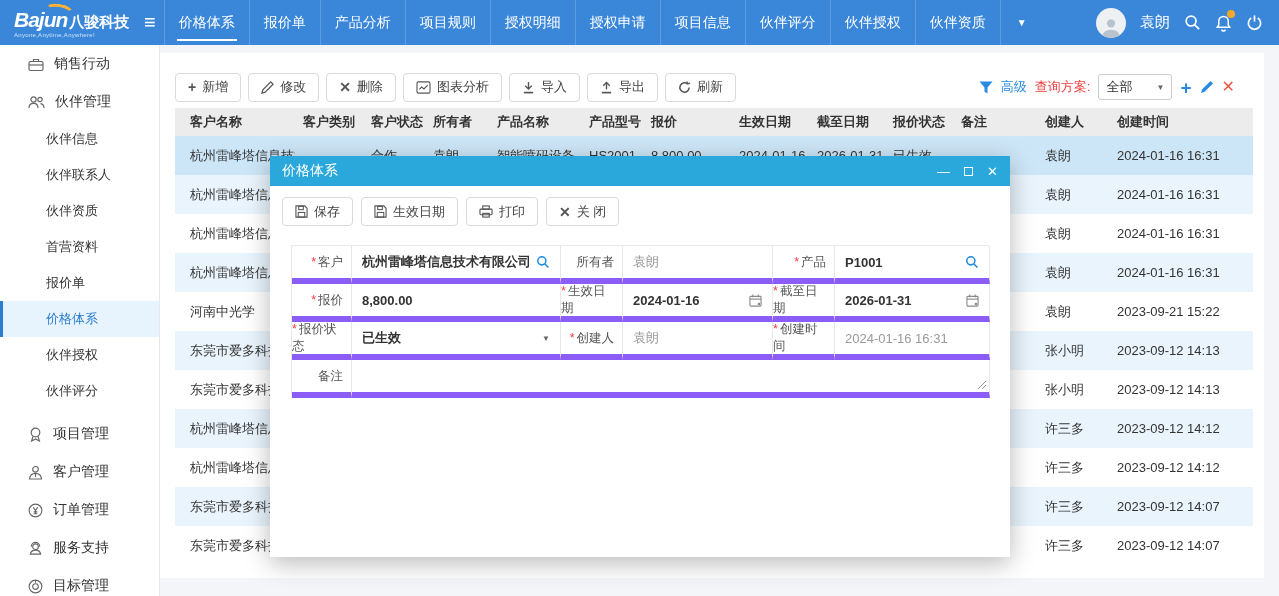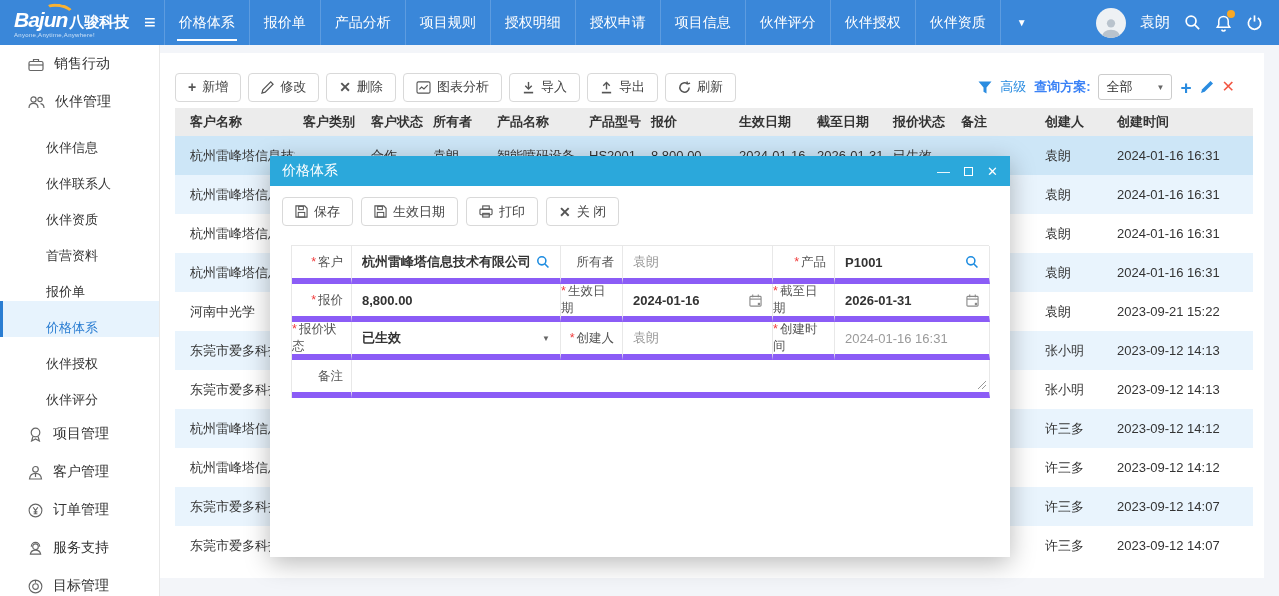--- a/index.html
+++ b/index.html
@@ -34,21 +34,21 @@
   .username { font-size:15px; cursor:pointer; }
   .nav-icon { cursor:pointer; position:relative; display:flex; align-items:center; }
   .bell-badge { position:absolute; right:-3px; top:-4px; width:8px; height:8px;
     border-radius:50%; background:#f9a825; }
 
   
   .sidebar { position:absolute; left:0; top:45px; width:160px; bottom:0;
     background:#fff; border-right:1px solid #e8e8e8; overflow:hidden; z-index:5; }
   .side-item { display:flex; align-items:center; cursor:pointer; color:#333; }
   .side-item.group { height:38px; padding-left:28px; font-size:14px; gap:10px; }
-  .side-item.child { height:36px; padding-left:46px; font-size:13px;align-items:flex-end; }
+  .side-item.child { height:36px; padding-left:46px; font-size:13px; }
   .side-item.gap { margin-top:6px; }
   .side-item.active { background:#e7f3fd; color:#2a7dd2; border-left:3px solid #2a7dd2; padding-left:43px; }
   .side-item .g-icon { color:#666; }
 
   .main { position:absolute; left:160px; top:45px; right:0; bottom:0; background:#fff; }
   .top-strip { position:absolute; left:0; top:0; right:0; height:8px; background:#f3f5f9; }
   .right-gutter { position:absolute; right:0; top:8px; width:15px; bottom:0; background:#f3f5f9; }
   .bottom-strip { position:absolute; left:0; bottom:0; right:15px; height:18px; background:#f3f5f9; }
 
   
@@ -59,21 +59,21 @@
     font-size:13px; color:#444; cursor:pointer; white-space:nowrap; }
   .tb-btn svg, .tb-btn .tb-glyph { color:#555; }
   .tb-glyph { font-size:14px; font-weight:bold; line-height:1; }
   .search-area { margin-left:auto; display:flex; align-items:center; gap:8px; }
   .search-box { display:flex; align-items:center; gap:6px; width:172px;
     border-bottom:1px solid #d9d9d9; padding-bottom:3px; }
   .search-box input { border:none; outline:none; font-size:13px; width:140px;
     color:#333; background:transparent; }
   .search-box input::placeholder { color:#b8b8b8; }
   .adv-link { color:#2a8ce0; font-size:13px; cursor:pointer; }
-  .query-label { font-size:13px; color:#3b82f6;font-weight:bold; }
+  .query-label { font-size:13px; color:#ef4444; }
   .select-box { width:74px; height:26px; border:1px solid #ccc; border-radius:3px;
     display:flex; align-items:center; justify-content:space-between; padding:0 7px;
     font-size:13px; color:#333; cursor:pointer; background:#fff; }
   .caret { font-size:8px; color:#666; }
   .mini-act { cursor:pointer; display:flex; align-items:center; }
   .plus-blue { color:#2a8ce0; font-size:19px; font-weight:bold; line-height:1; }
   .x-red { color:#f25642; font-size:16px; font-weight:bold; line-height:1; }
 
   
   .grid-wrap { position:absolute; left:15px; top:63px; width:1078px; }

